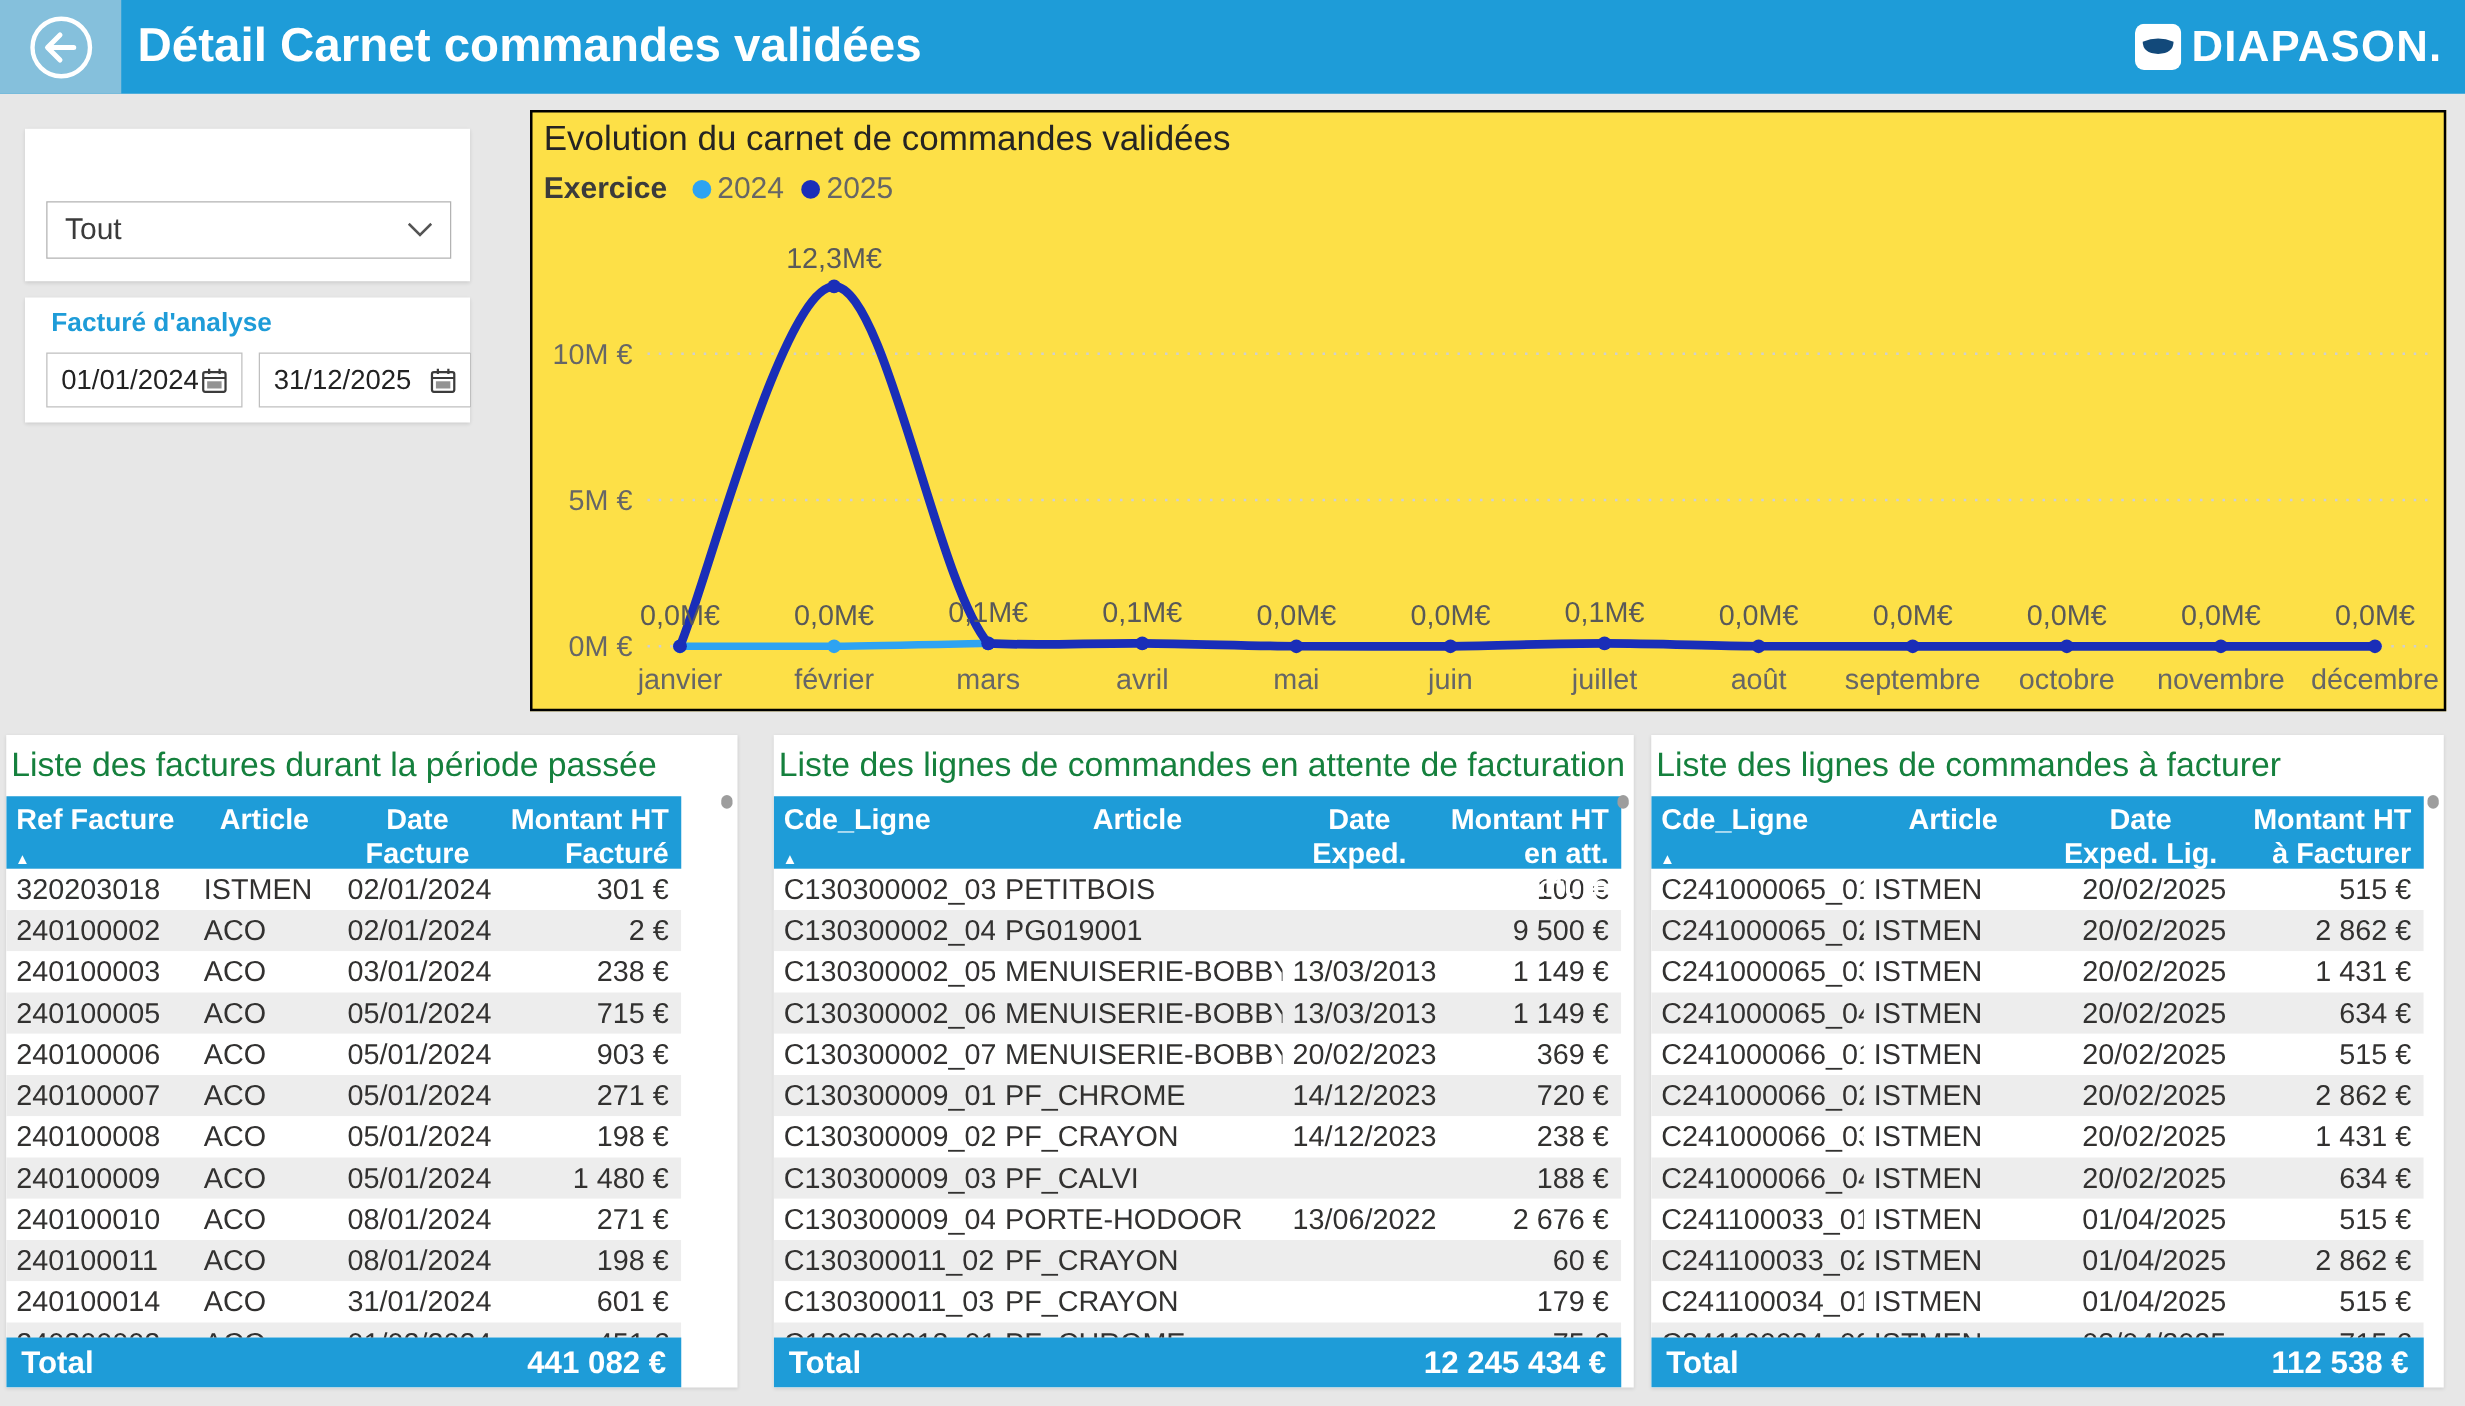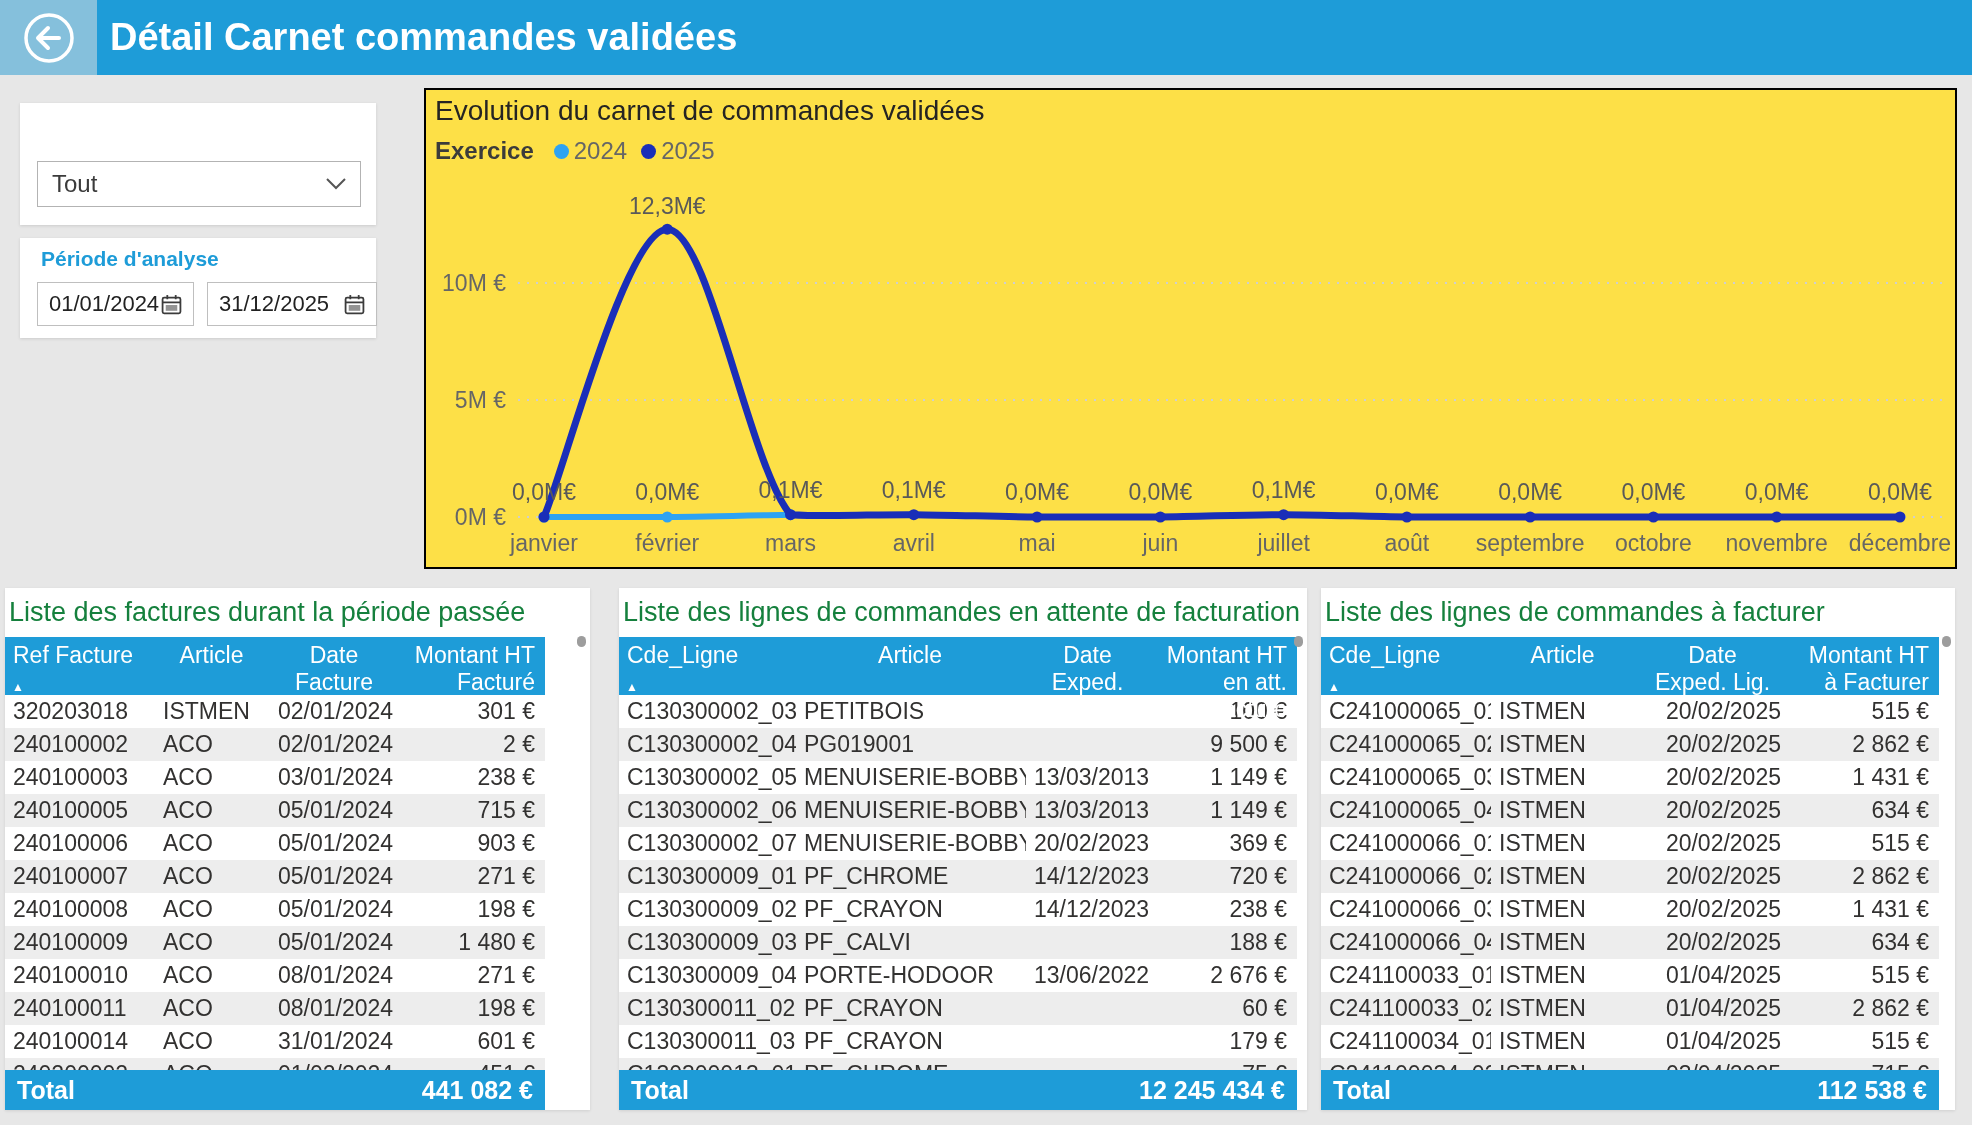--- a/index.html
+++ b/index.html
@@ -35,21 +35,21 @@
   .legend-item{display:flex;align-items:center;margin-right:14px;cursor:pointer;}
   .dot{width:15px;height:15px;border-radius:50%;display:inline-block;margin-right:5px;}
   #chart-svg{position:absolute;left:0;top:92px;}
   #chart-svg text{font-family:"Liberation Sans",sans-serif;}
   
   #tables{position:absolute;left:0;top:588px;width:1972px;height:537px;}
   .table-card{position:absolute;top:0;height:522px;background:#fff;overflow:hidden;
               box-shadow:0 1px 3px rgba(0,0,0,.10);}
   .t-title{margin:2px 0 0 4px;height:47px;line-height:44px;font-size:27px;font-weight:400;
            color:#15803d;white-space:nowrap;}
-  .t-head{display:flex;background:#1E9CD8;color:#fff;font-weight:normal;font-size:23px;height:58px;
+  .t-head{display:flex;background:#1E9CD8;color:#fff;font-weight:bold;font-size:23px;height:58px;
           box-sizing:border-box;}
   .t-hcell{position:relative;box-sizing:border-box;padding:5px 10px 0 8px;line-height:1.18;
            white-space:pre-line;height:100%;cursor:pointer;}
   .sort-arrow{position:absolute;left:7px;bottom:1px;font-size:12px;}
   .t-body{overflow:hidden;height:375px;}
   .t-row{display:flex;height:33px;line-height:33px;background:#fff;}
   .t-row:nth-child(even){background:#EDEDED;}
   .t-cell{box-sizing:border-box;padding:0 10px 0 8px;font-size:23px;color:#323130;
           white-space:nowrap;overflow:hidden;}
   .t-total{display:flex;justify-content:space-between;background:#1E9CD8;color:#fff;font-weight:bold;
@@ -62,33 +62,40 @@
 <div class="page">
 
   <div class="app-header">
     <div class="back-btn">
       <svg width="54" height="54" viewBox="0 0 54 54">
         <circle cx="27" cy="27" r="23" fill="none" stroke="#fff" stroke-width="3.5"></circle>
         <path d="M37 27 H18 M26 17 L16 27 L26 37" fill="none" stroke="#fff" stroke-width="4" stroke-linecap="round" stroke-linejoin="round"></path>
       </svg>
     </div>
     <h1 class="page-title">Détail Carnet commandes validées</h1>
+    <div class="logo">
+      <svg width="37" height="37" viewBox="0 0 36 36">
+        <rect x="0" y="0" width="36" height="36" rx="7" fill="#fff"></rect>
+        <path d="M6 14 Q18 9 30 14 Q30 23 18 23.5 Q6 23 6 14 Z" fill="#12497A"></path>
+      </svg>
+      <span class="logo-text">DIAPASON.</span>
+    </div>
   </div>
 
   <section class="card client-card">
     <div class="dropdown">
       <span>Tout</span>
       <svg width="20" height="12" viewBox="0 0 20 12">
         <polyline points="1,1 10,10 19,1" fill="none" stroke="#555" stroke-width="2"></polyline>
       </svg>
     </div>
   </section>
 
   <section class="card period-card">
-    <h2>Période d'analyse</h2>
+    <h2>Facturé d'analyse</h2>
     <div class="date-row">
       <div class="date-input date-start">
         <span>01/01/2024</span>
         <svg width="21" height="21" viewBox="0 0 20 20">
           <rect x="1.5" y="3.5" width="17" height="15" rx="1.5" fill="none" stroke="#3b3b3b" stroke-width="1.7"></rect>
           <line x1="1.5" y1="8" x2="18.5" y2="8" stroke="#3b3b3b" stroke-width="1.7"></line>
           <line x1="6" y1="1" x2="6" y2="5" stroke="#3b3b3b" stroke-width="1.7"></line>
           <line x1="14" y1="1" x2="14" y2="5" stroke="#3b3b3b" stroke-width="1.7"></line>
           <rect x="4.5" y="10.5" width="11" height="5.5" fill="#3b3b3b" opacity="0.55"></rect>
         </svg>

